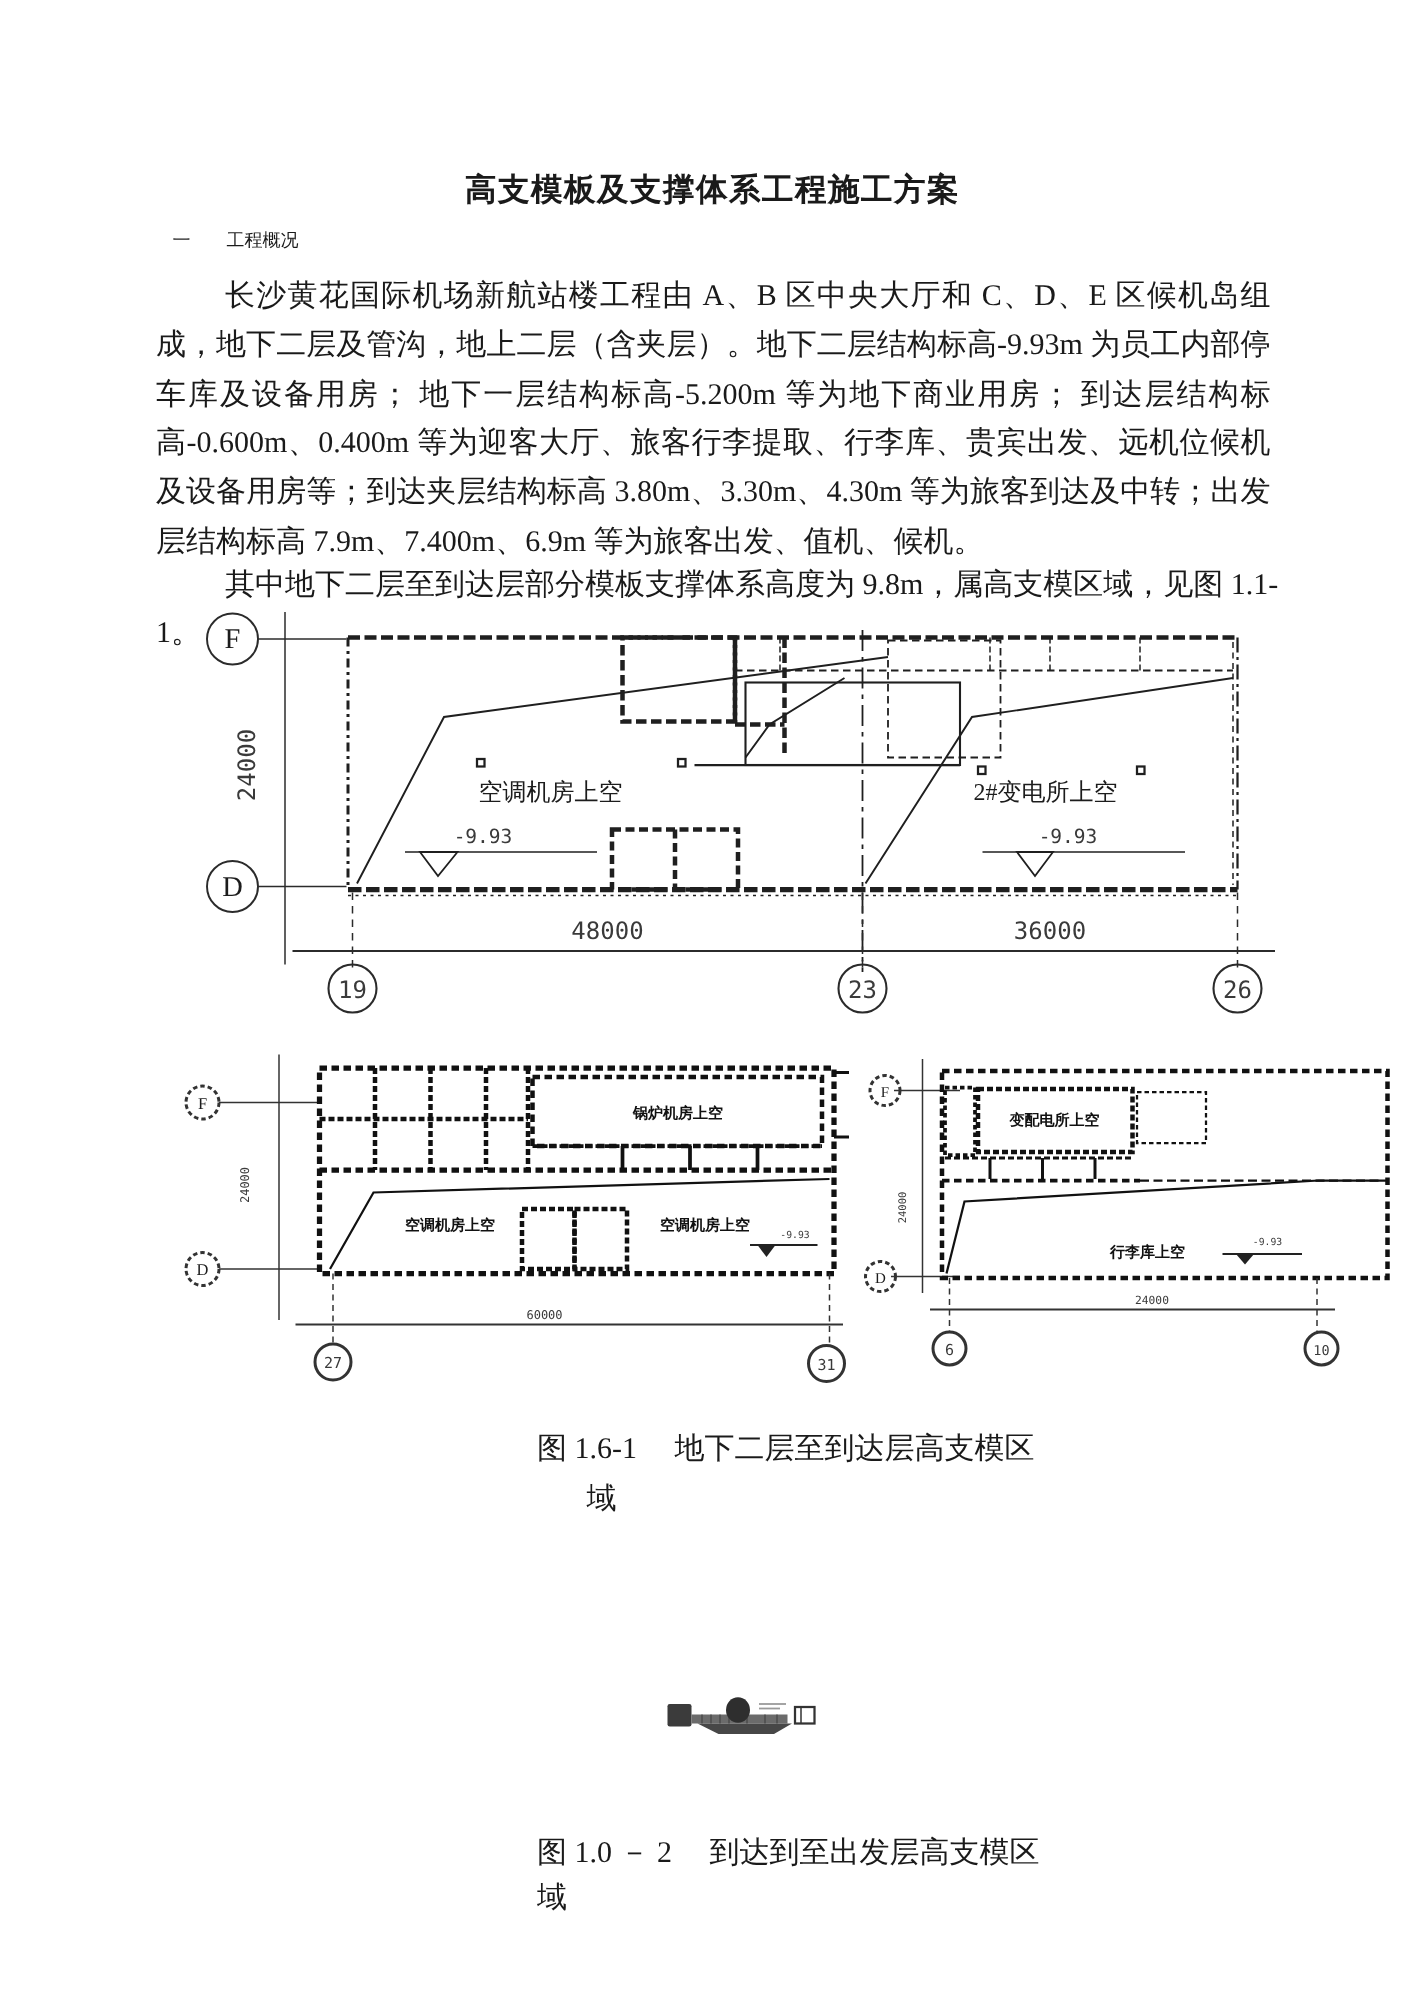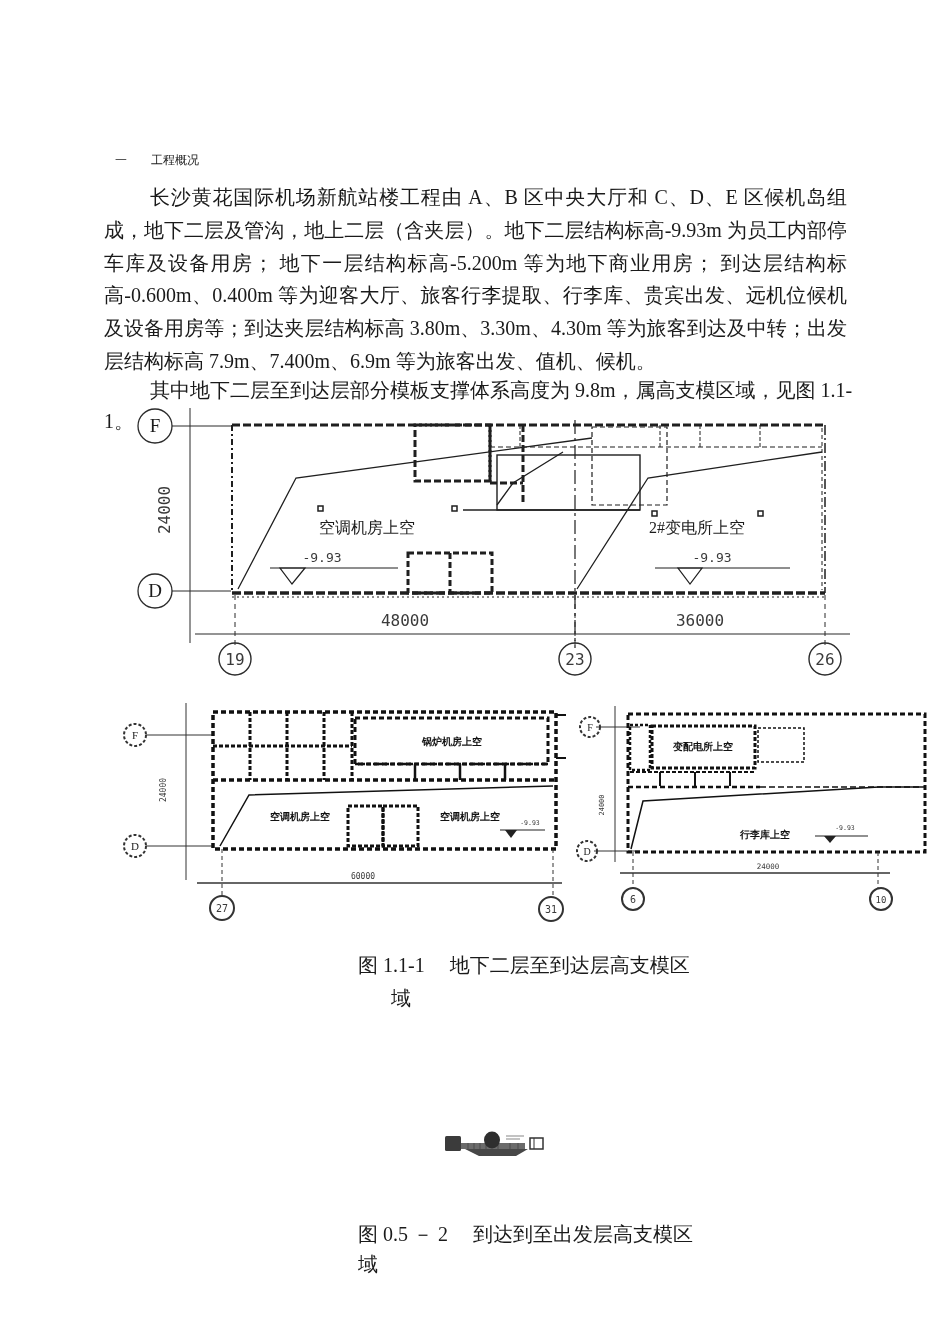--- a/index.html
+++ b/index.html
@@ -23,20 +23,21 @@
   svg{position:absolute;overflow:visible;}
   svg text{font-family:"DejaVu Sans Mono","Liberation Mono",monospace;fill:#3a3a3a;}
   svg text.cn{font-family:"Liberation Serif","DejaVu Serif",serif;fill:#1c1c1c;}
   svg text.cn-sm{font-family:"Liberation Serif","DejaVu Serif",serif;fill:#111;font-weight:bold;}
 </style>
 </head>
 <body>
 
 <div id="page">
 
+  <div class="abs title">高支模板及支撑体系工程施工方案</div>
 
   <div class="abs heading">
     <span>一</span><span class="sec-label">工程概况</span>
   </div>
 
   <div class="abs para p1">长沙黄花国际机场新航站楼工程由 A、B 区中央大厅和 C、D、E 区候机岛组成，地下二层及管沟，地上二层（含夹层）。地下二层结构标高-9.93m 为员工内部停车库及设备用房； 地下一层结构标高-5.200m 等为地下商业用房； 到达层结构标高-0.600m、0.400m 等为迎客大厅、旅客行李提取、行李库、贵宾出发、远机位候机及设备用房等；到达夹层结构标高 3.80m、3.30m、4.30m 等为旅客到达及中转；出发层结构标高 7.9m、7.400m、6.9m 等为旅客出发、值机、候机。</div>
 
   <div class="abs para p2">其中地下二层至到达层部分模板支撑体系高度为 9.8m，属高支模区域，见图 1.1-</div>
   <div class="abs pwrap">1。</div>
 
@@ -200,21 +201,21 @@
       <line x1="878" y1="162" x2="878" y2="198" stroke-width="1" stroke-dasharray="4 3"></line>
       <line x1="620" y1="183" x2="890" y2="183" stroke-width="1.3"></line>
       <circle cx="633" cy="209" r="11" stroke-width="2"></circle>
       <circle cx="881" cy="209" r="11" stroke-width="2"></circle>
     </g>
     <text x="768" y="179" text-anchor="middle" font-size="7.5" fill="#888">24000</text>
     <text x="633" y="213" text-anchor="middle" font-size="10">6</text>
     <text x="881" y="213" text-anchor="middle" font-size="9">10</text>
   </svg>
 
-  <div class="abs cap cap1">图 1.1-1　 地下二层至到达层高支模区</div>
+  <div class="abs cap cap1">图 1.6-1　 地下二层至到达层高支模区</div>
   <div class="abs cap cap1b">域</div>
 
 
   <svg class="abs" style="left:430px;top:1125px" width="120" height="40" viewBox="0 0 120 40">
     <g>
       <rect x="15" y="11" width="16" height="15" rx="1.5" fill="#3b3b3b"></rect>
       <rect x="31" y="18" width="64" height="6" fill="#6b6b6b"></rect>
       <g stroke="#444" stroke-width="0.8">
         <line x1="38" y1="18" x2="38" y2="24"></line>
           <line x1="44" y1="18" x2="44" y2="24"></line>
@@ -226,16 +227,16 @@
       </g>
       <ellipse cx="62" cy="15" rx="8" ry="8.5" fill="#2e2e2e"></ellipse>
       <polygon points="35,24 98,24 86,31 49,31" fill="#474747"></polygon>
       <rect x="100" y="13" width="13" height="11" fill="#ffffff" stroke="#333" stroke-width="1.5"></rect>
       <line x1="104" y1="13" x2="104" y2="24" stroke="#333" stroke-width="1"></line>
       <line x1="76" y1="11" x2="94" y2="11" stroke="#9a9a9a" stroke-width="1.2"></line>
       <line x1="76" y1="14" x2="90" y2="14" stroke="#9a9a9a" stroke-width="1.2"></line>
     </g>
   </svg>
 
-  <div class="abs cap cap2">图 0.5 － 2　 到达到至出发层高支模区</div>
+  <div class="abs cap cap2">图 1.0 － 2　 到达到至出发层高支模区</div>
   <div class="abs cap cap2b">域</div>
 
 </div>
 
 </body></html>

